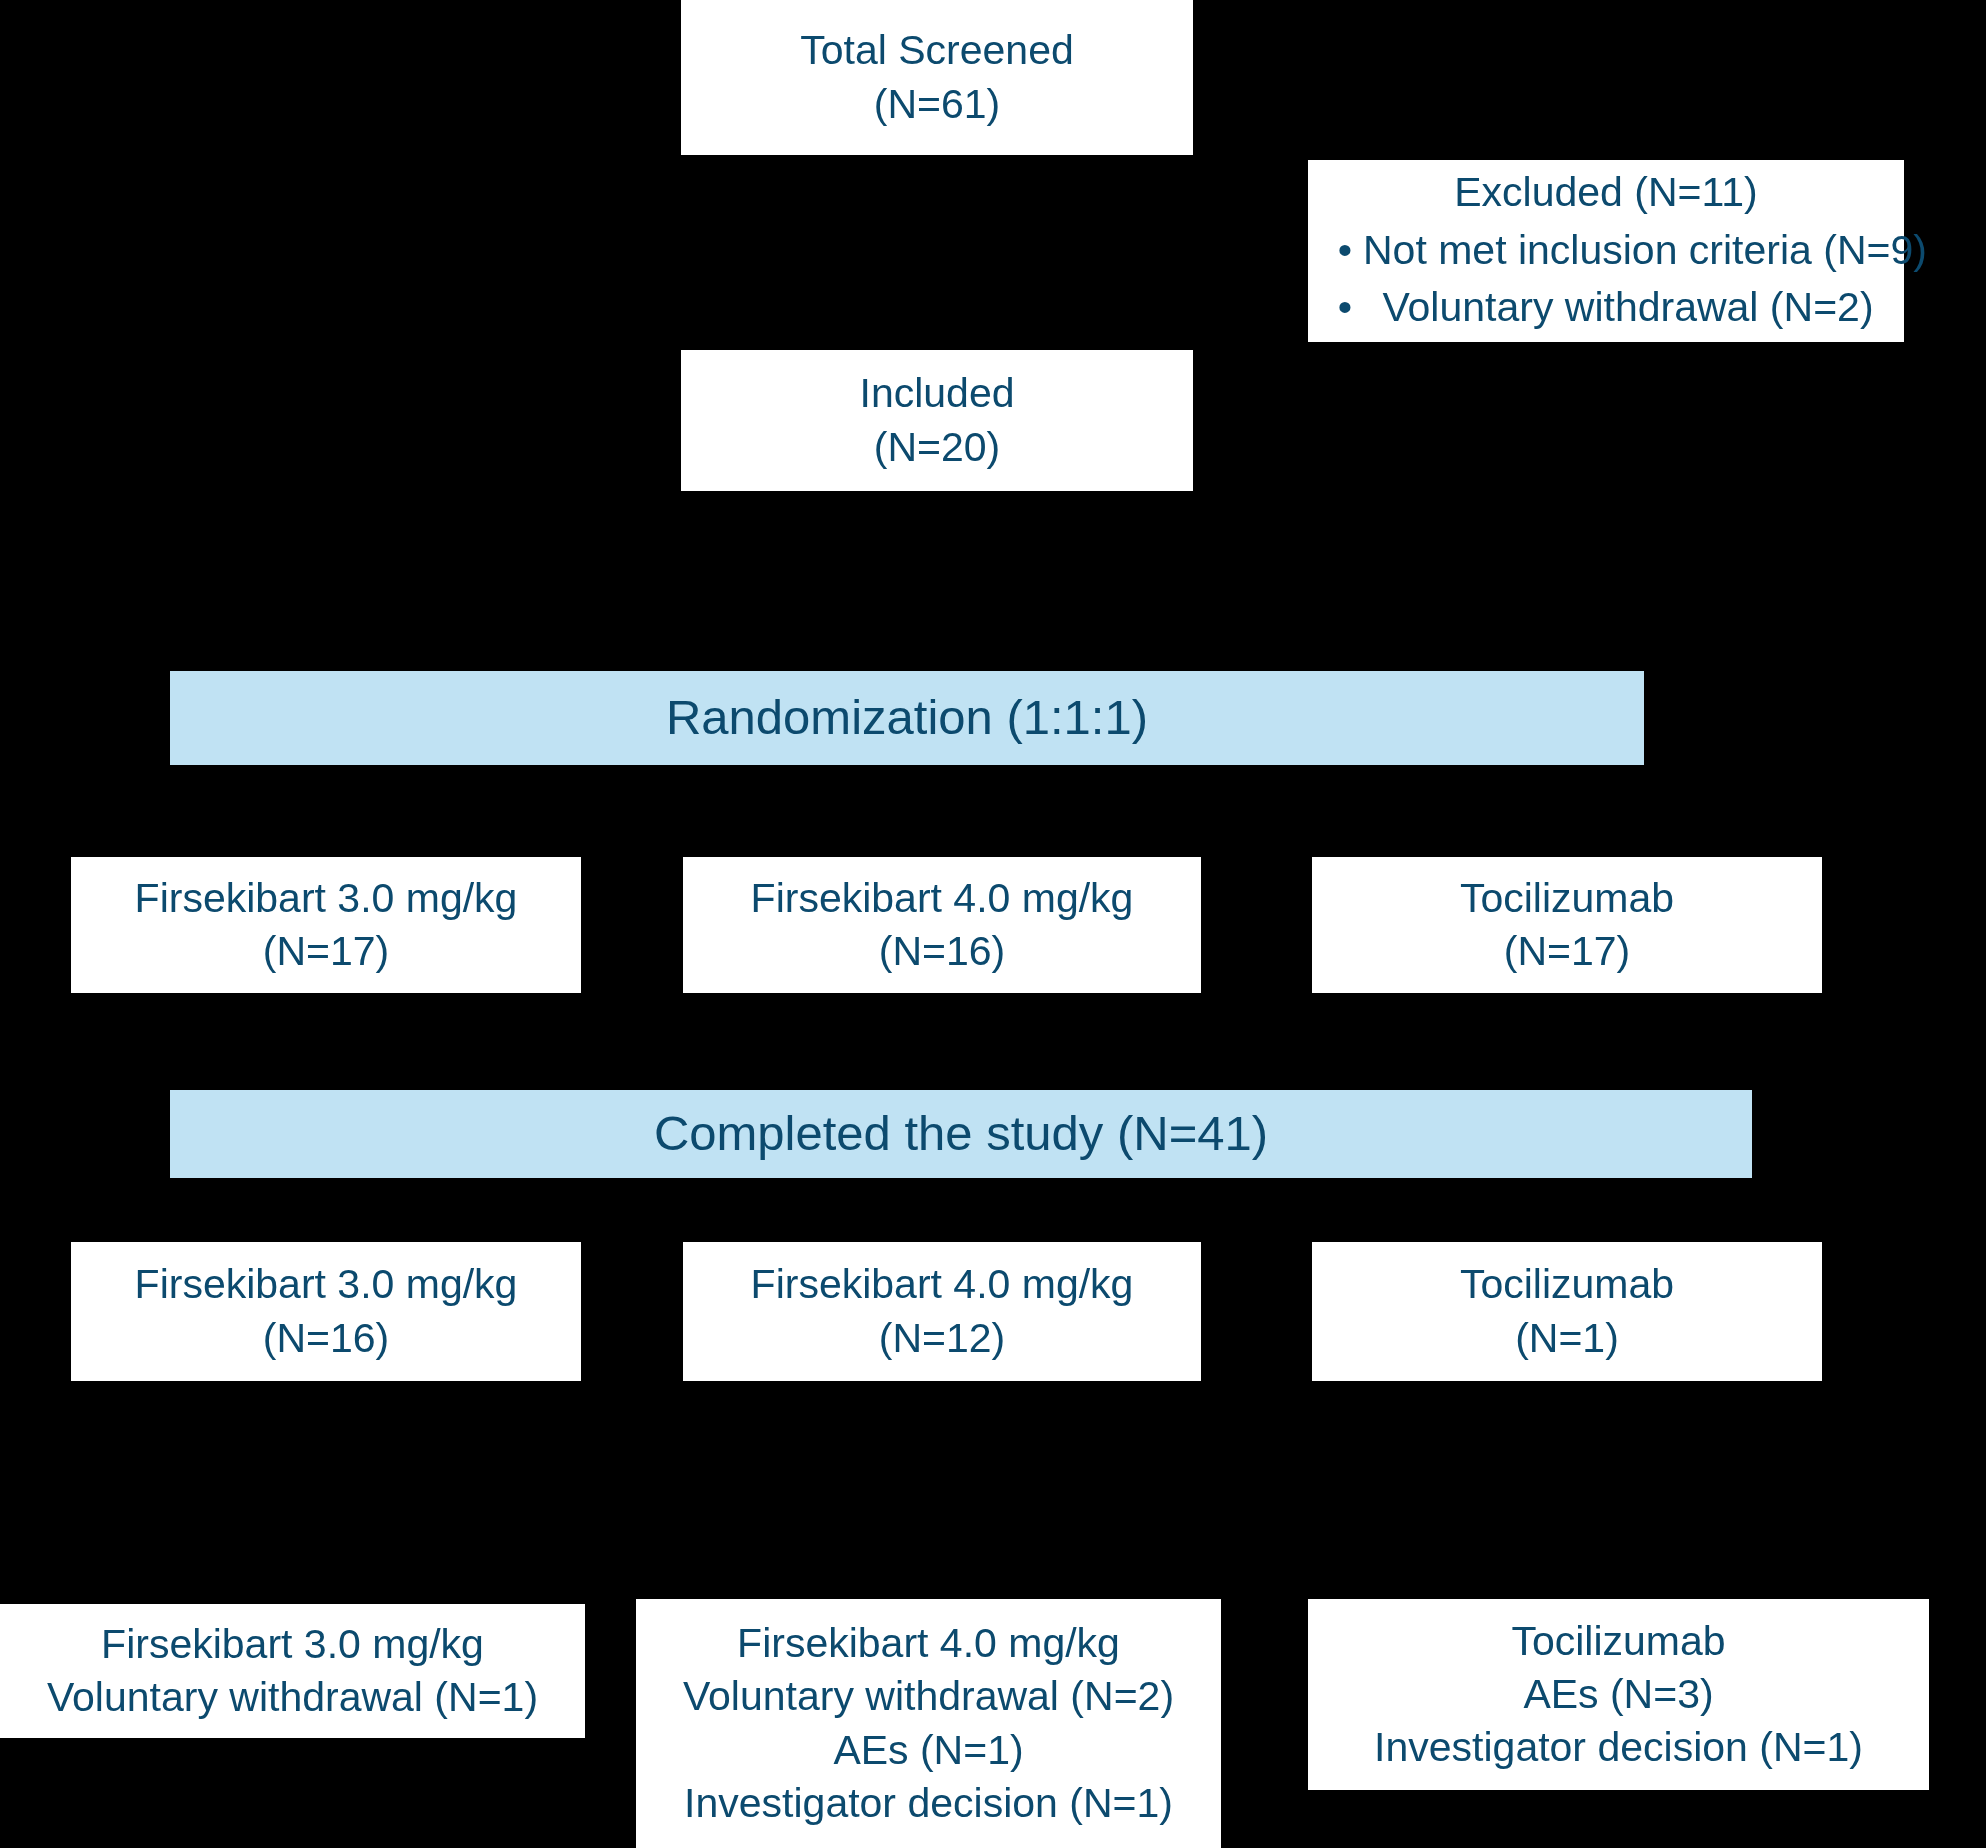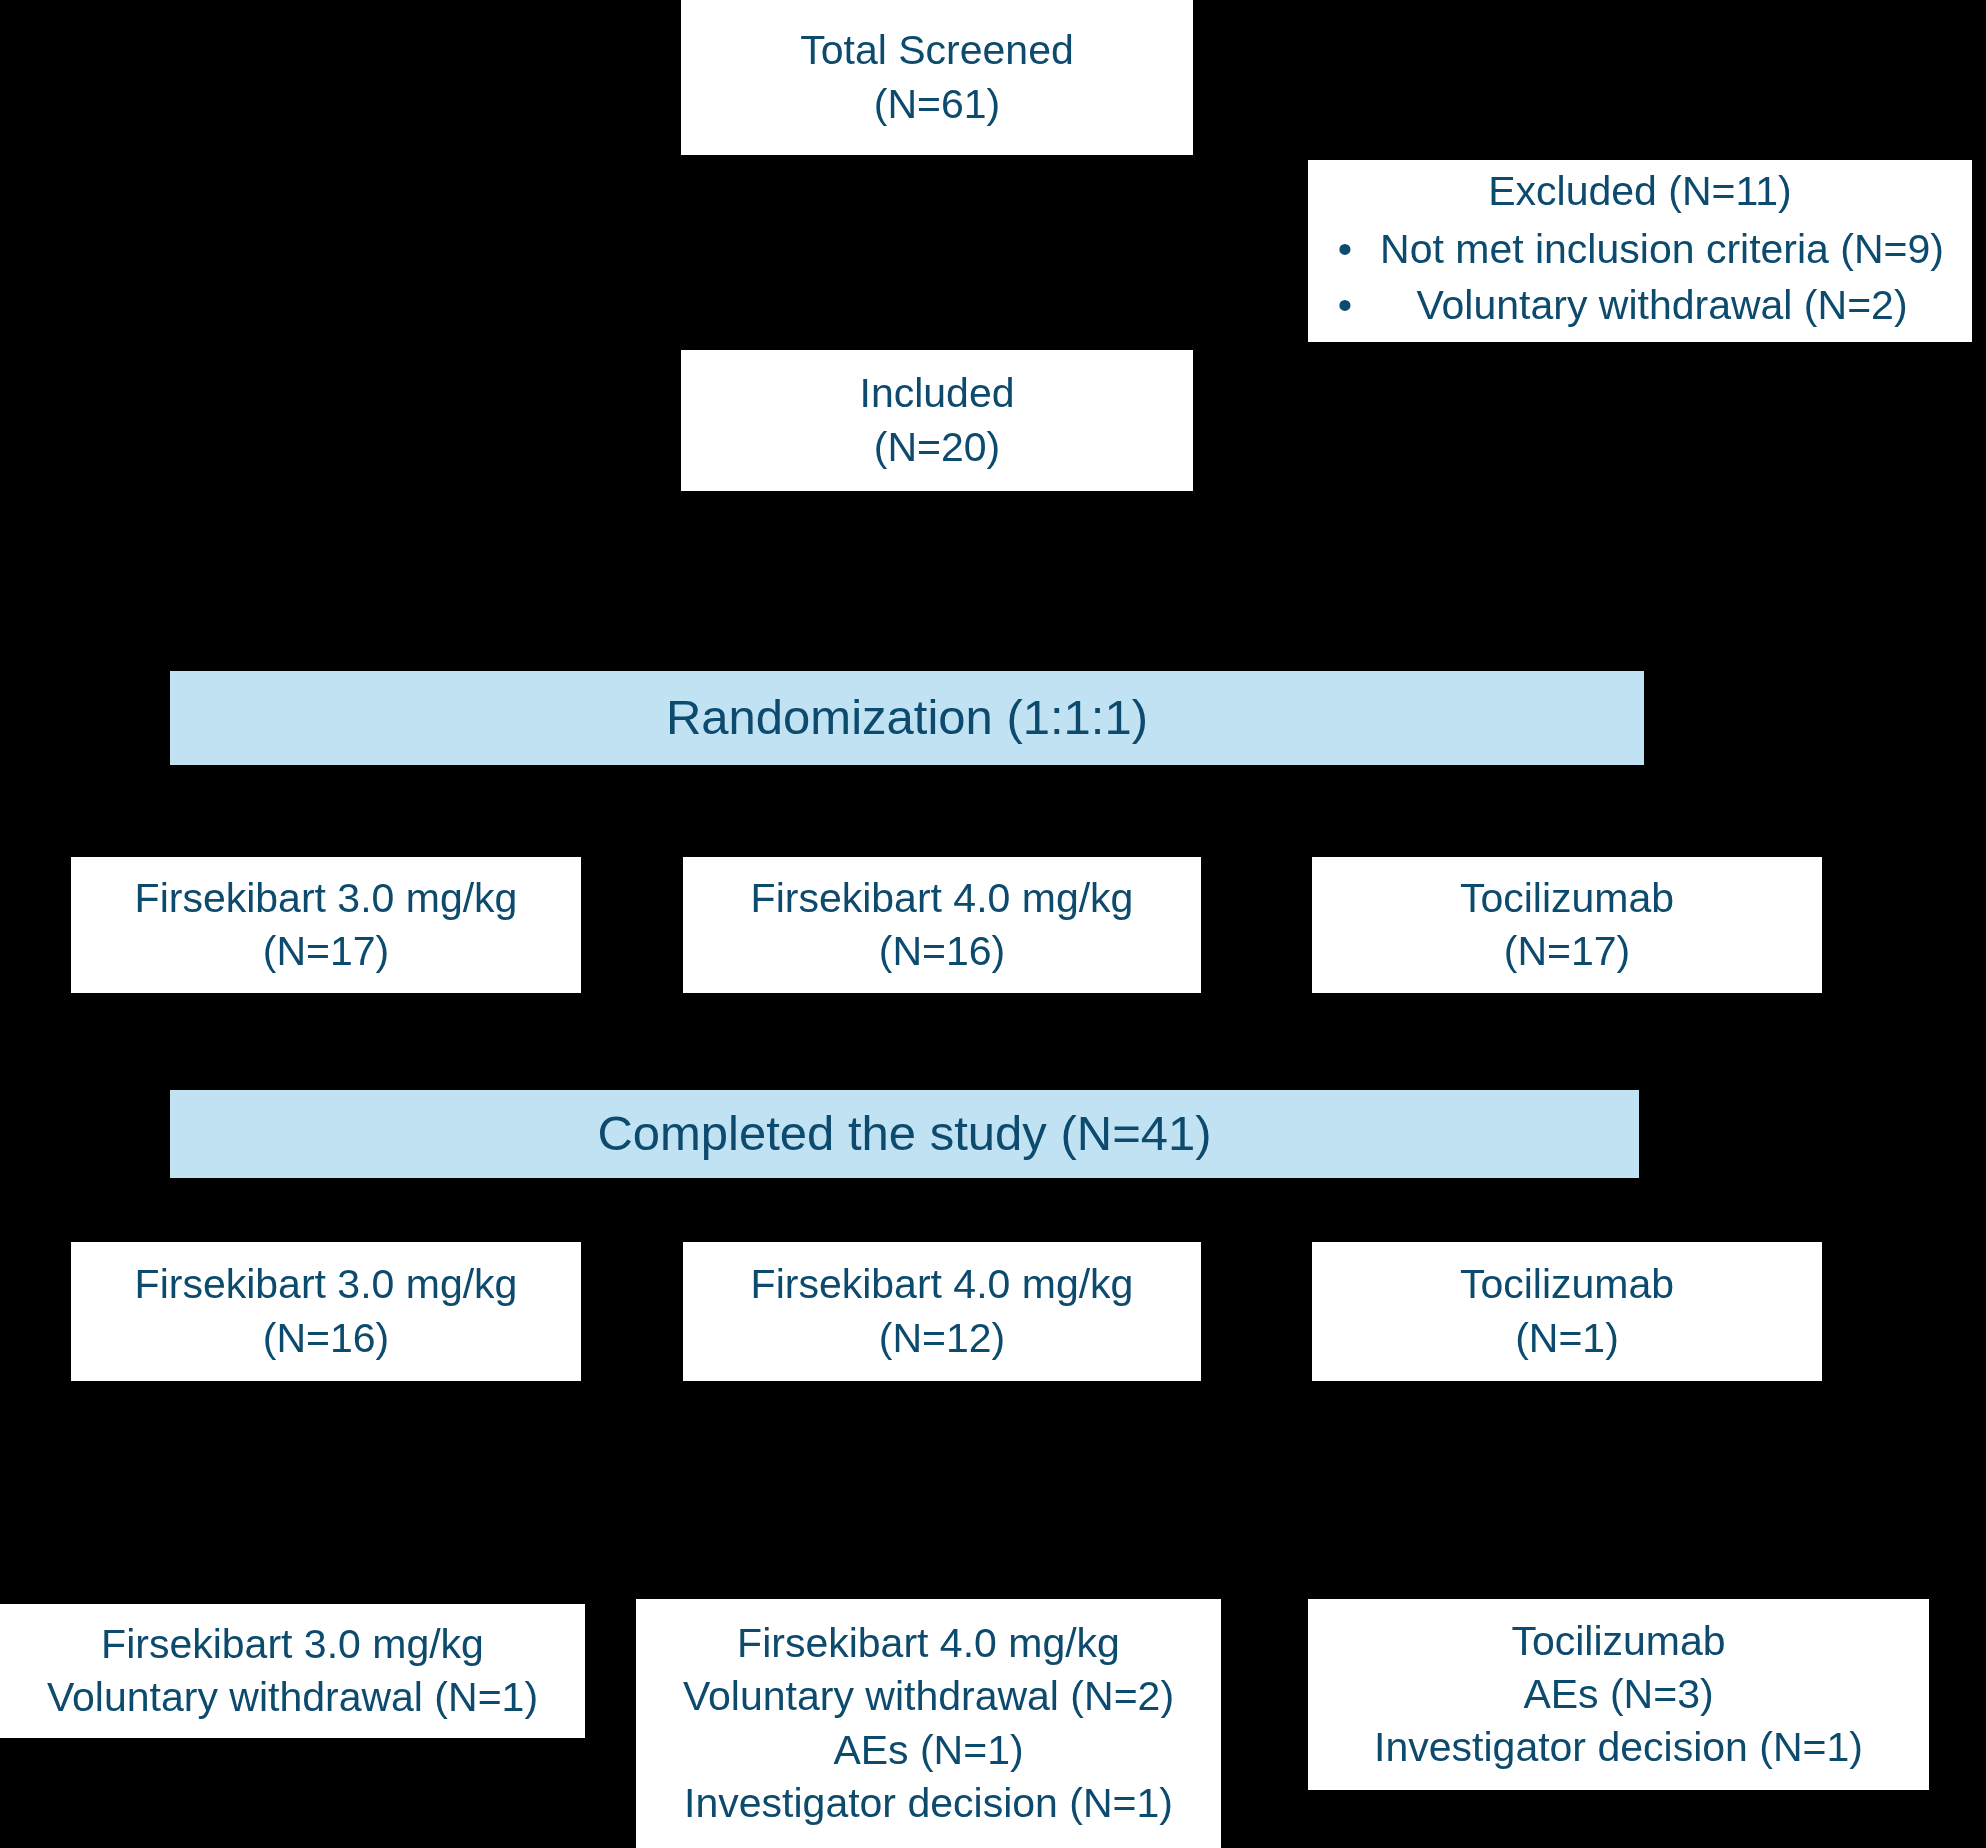--- a/index.html
+++ b/index.html
@@ -36,26 +36,26 @@
   .node.blue {
     background: #c0e2f3;
   }
   .node .line {
     display: block;
     white-space: nowrap;
   }
 
   
   .n-total      { left: 681px;  top: 0px;     width: 512px;  height: 155px; }
-  .n-excluded   { left: 1308px; top: 160px;   width: 664px;  height: 182px;
-                  align-items: stretch; justify-content: flex-end; padding: 8px 11px; }
+  .n-excluded   { left: 1308px; top: 160px;   width: 596px;  height: 182px;
+                  align-items: stretch; justify-content: center; padding: 8px 11px; }
   .n-included   { left: 681px;  top: 350px;   width: 512px;  height: 141px; }
 
   .n-random     { left: 170px;  top: 671px;   width: 1474px; height: 94px; font-size: 49px; }
-  .n-completed  { left: 170px;  top: 1090px;  width: 1469px; height: 88px; font-size: 49px; }
+  .n-completed  { left: 170px;  top: 1090px;  width: 1582px; height: 88px; font-size: 49px; }
   .n-discont    { left: 192px;  top: 1445px;  width: 1476px; height: 100px; font-size: 49px; }
 
   .n-arm1a      { left: 71px;   top: 857px;  width: 510px;  height: 136px; }
   .n-arm1b      { left: 683px;  top: 857px;  width: 518px;  height: 136px; }
   .n-arm1c      { left: 1312px; top: 857px;  width: 510px;  height: 136px; }
 
   .n-arm2a      { left: 71px;   top: 1242px;  width: 510px;  height: 139px; }
   .n-arm2b      { left: 683px;  top: 1242px;  width: 518px;  height: 139px; }
   .n-arm2c      { left: 1312px; top: 1242px;  width: 510px;  height: 139px; }
 

